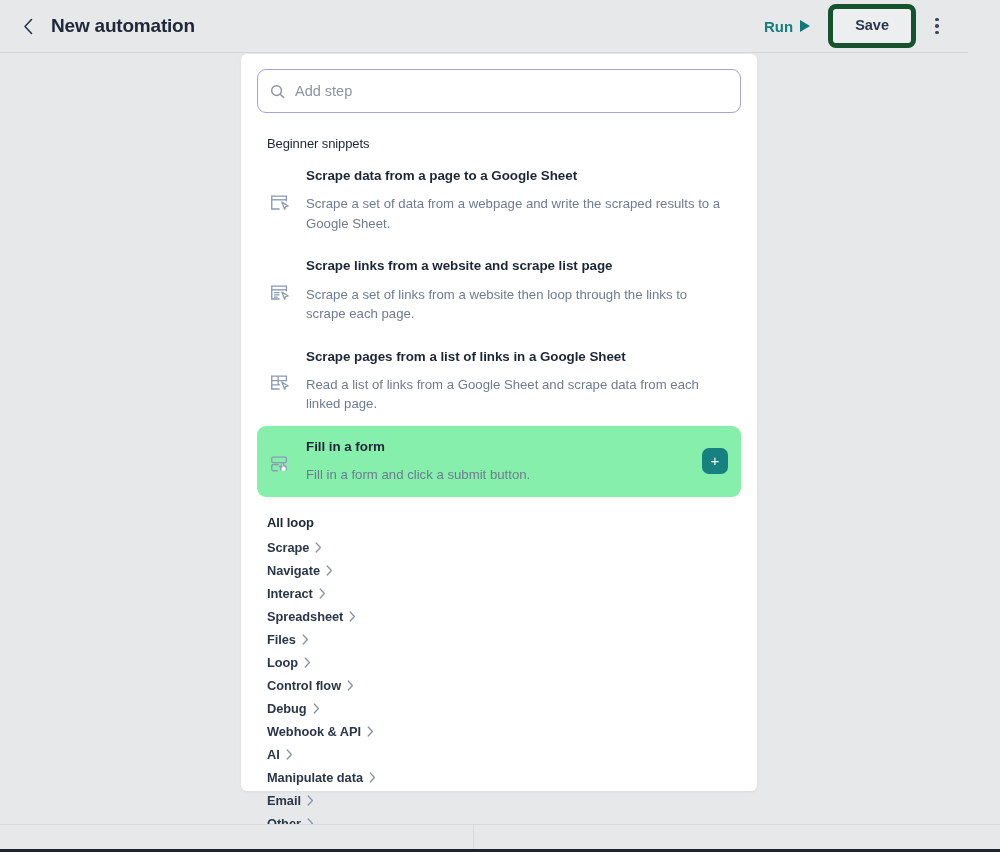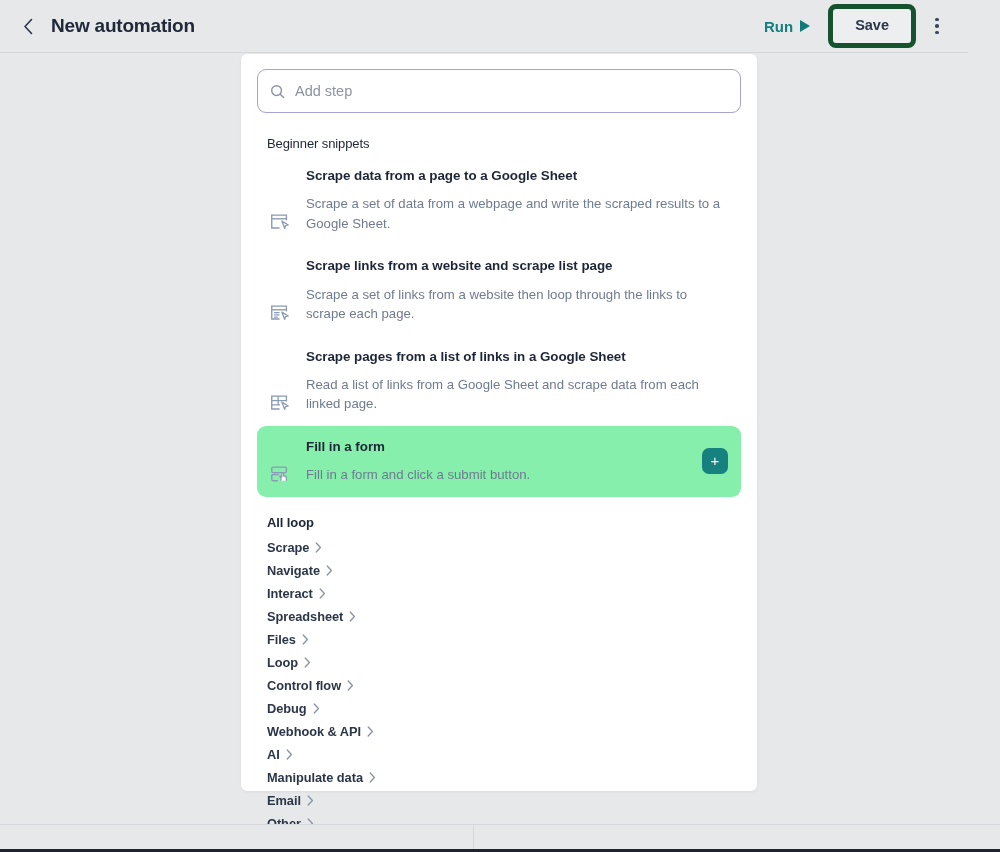--- a/index.html
+++ b/index.html
@@ -138,21 +138,21 @@
     font-size: 13px;
     font-weight: 400;
     color: #20293a;
     margin: 23px 0 4px 10px;
     letter-spacing: -0.1px;
   }
 
   
   .snippet {
     display: flex;
-    align-items: flex-end;
+    align-items: center;
     gap: 13px;
     padding: 11px 10px 12px 10px;
     border-radius: 9px;
     cursor: pointer;
     position: relative;
     min-height: 60px;
   }
   .snippet.active { background: #86efac; }
   .snip-icon {
     flex: none;

